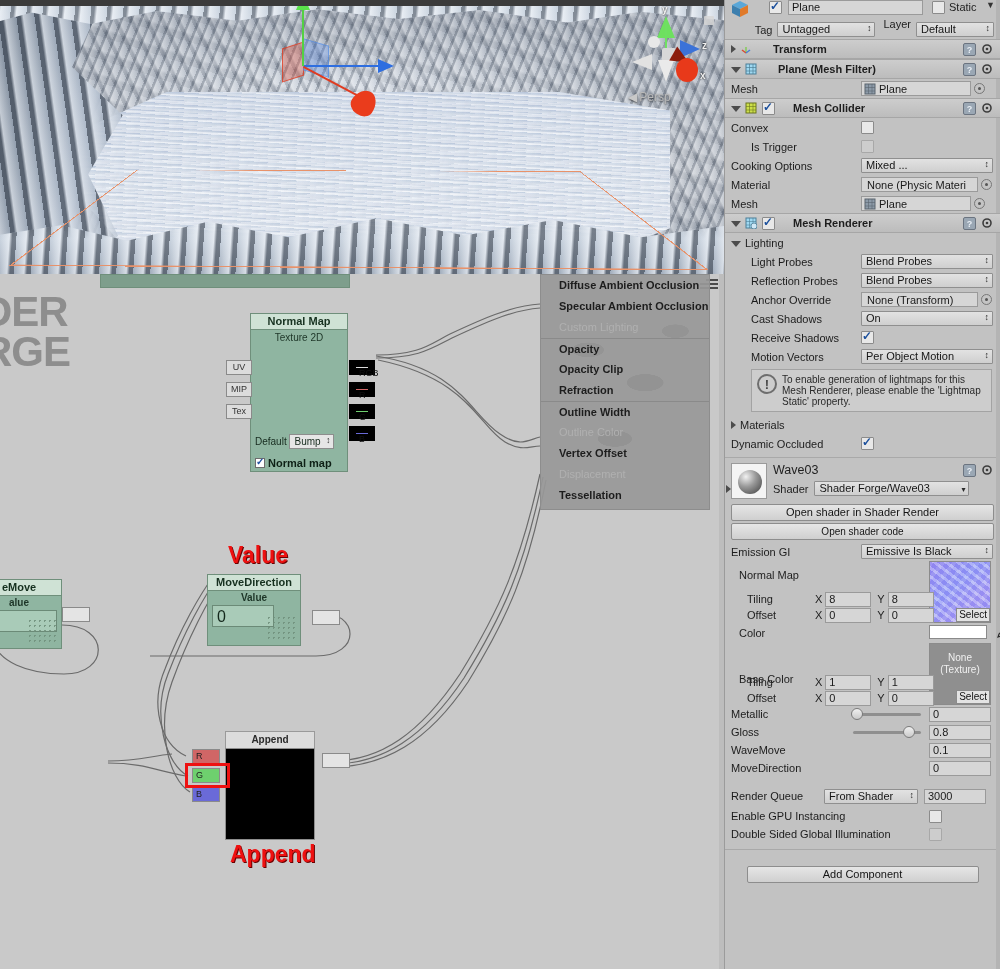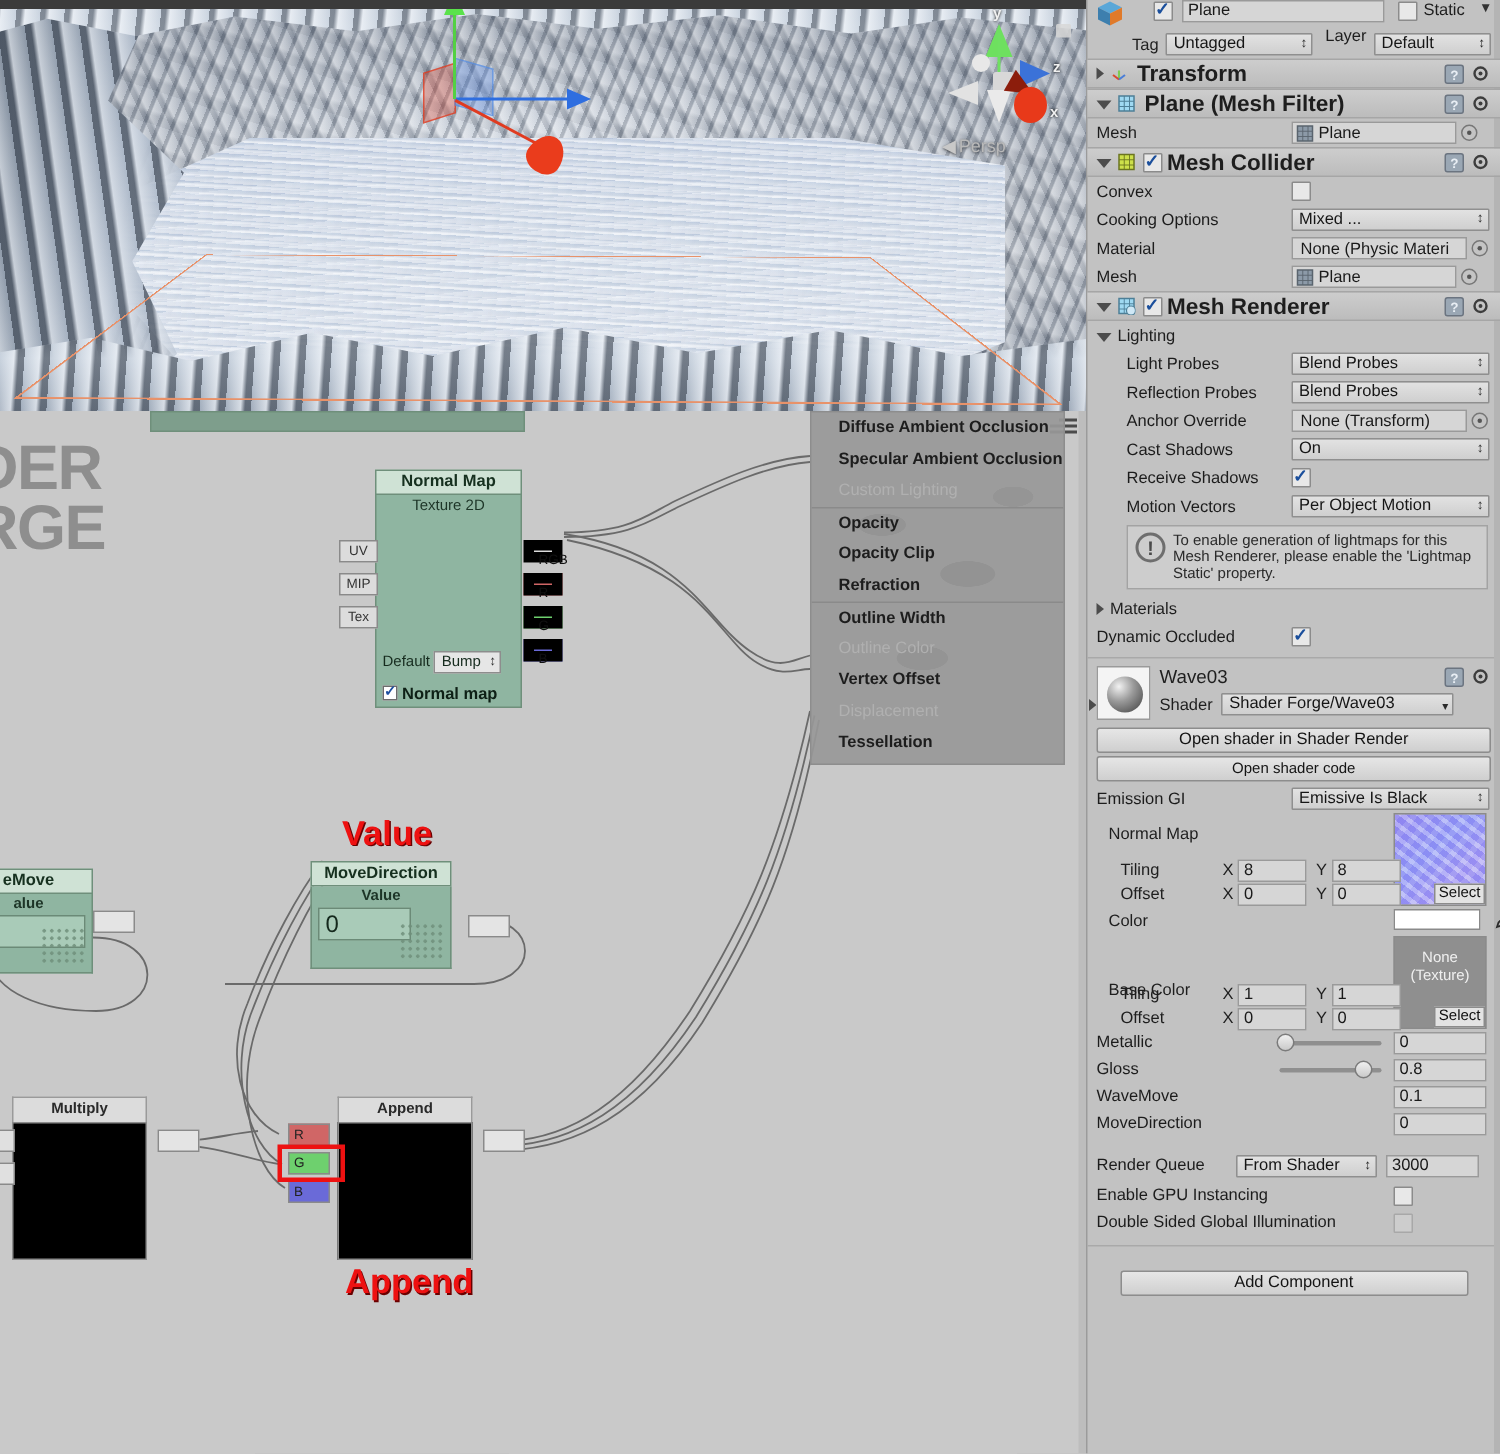--- a/index.html
+++ b/index.html
@@ -292,21 +292,21 @@
   .chk.on::after {
     content: "\2713"; position: absolute; left: 0px; top: -3px; font-size: 12px; color: #1b4f9c; font-weight: bold;
   }
   .chk.disabled { background: #cdcdcd; border-color: #a8a8a8; }
   .comp-header {
     display: flex; align-items: center; height: 20px; padding-left: 6px;
     background: linear-gradient(to bottom,#cdcdcd,#bcbcbc);
     border-top: 1px solid #a6a6a6; border-bottom: 1px solid #a6a6a6;
     position: relative;
   }
-  .comp-header .name { font-weight: bold; font-size: 15px; margin-left: 3px; }
+  .comp-header .name { font-weight: bold; font-size: 11px; margin-left: 18px; }
   .foldout {
     width: 0; height: 0; border-left: 5px solid #4c4c4c;
     border-top: 4px solid transparent; border-bottom: 4px solid transparent;
     margin-right: 4px;
   }
   .foldout.open {
     border-left: 5px solid transparent; border-right: 5px solid transparent;
     border-top: 6px solid #4c4c4c; border-bottom: none; margin-top: 2px;
   }
   .help-icon {
@@ -525,27 +525,20 @@
       <div class="val-node-title">MoveDirection</div>
       <div class="val-node-body" style="height:55px;">
         <div class="val-sub">Value</div>
         <div class="val-field" style="width:62px;">0</div>
         <div class="val-dots"></div>
       </div>
       <div class="node-port out" style="left:105px;top:36px;"></div>
     </div>
     <div class="node-label-red" style="left:228px;top:268px;">Value</div>
 
-    <div class="node" style="left:8px;top:457px;width:90px;">
-      <div class="node-title">Multiply</div>
-      <div class="node-body" style="height:92px;"></div>
-      <div class="node-port" style="left:-26px;top:22px;"></div>
-      <div class="node-port" style="left:-26px;top:44px;"></div>
-      <div class="node-port out" style="left:97px;top:22px;"></div>
-    </div>
 
     <div class="node" style="left:225px;top:457px;width:90px;">
       <div class="node-title">Append</div>
       <div class="node-body" style="height:92px;"></div>
       <div class="node-port" style="left:-33px;top:18px;background:#d06666;">R</div>
       <div class="node-port" style="left:-33px;top:37px;background:#6ed06e;">G</div>
       <div class="node-port" style="left:-33px;top:56px;background:#6a6ad8;">B</div>
       <div class="node-port out" style="left:97px;top:22px;"></div>
     </div>
     <div class="node-label-red" style="left:230px;top:567px;">Append</div>
@@ -629,20 +622,24 @@
       <svg class="gear-icon" viewBox="0 0 14 14" xmlns="http://www.w3.org/2000/svg">
         <circle cx="6" cy="6" r="4" fill="none" stroke="#3d3d3d" stroke-width="1.6"></circle>
           <circle cx="6" cy="6" r="1.3" fill="#3d3d3d"></circle>
       </svg>
     </div>
     <div class="row">
       <span class="lab" style="width:130px;">Convex</span>
       <span class="chk"></span>
     </div>
     <div class="row">
+      <span class="lab dim-text" style="width:130px;padding-left:20px;">Is Trigger</span>
+      <span class="chk disabled"></span>
+    </div>
+    <div class="row">
       <span class="lab" style="width:130px;">Cooking Options</span>
       <div class="unity-dropdown" style="width:132px;">Mixed ...</div>
     </div>
     <div class="row">
       <span class="lab" style="width:130px;">Material</span>
       <div class="obj-field" style="width:117px;">
         <span style="padding-left:3px;">None (Physic Materi</span>
       </div>
       <div class="obj-dot"></div>
     </div>

